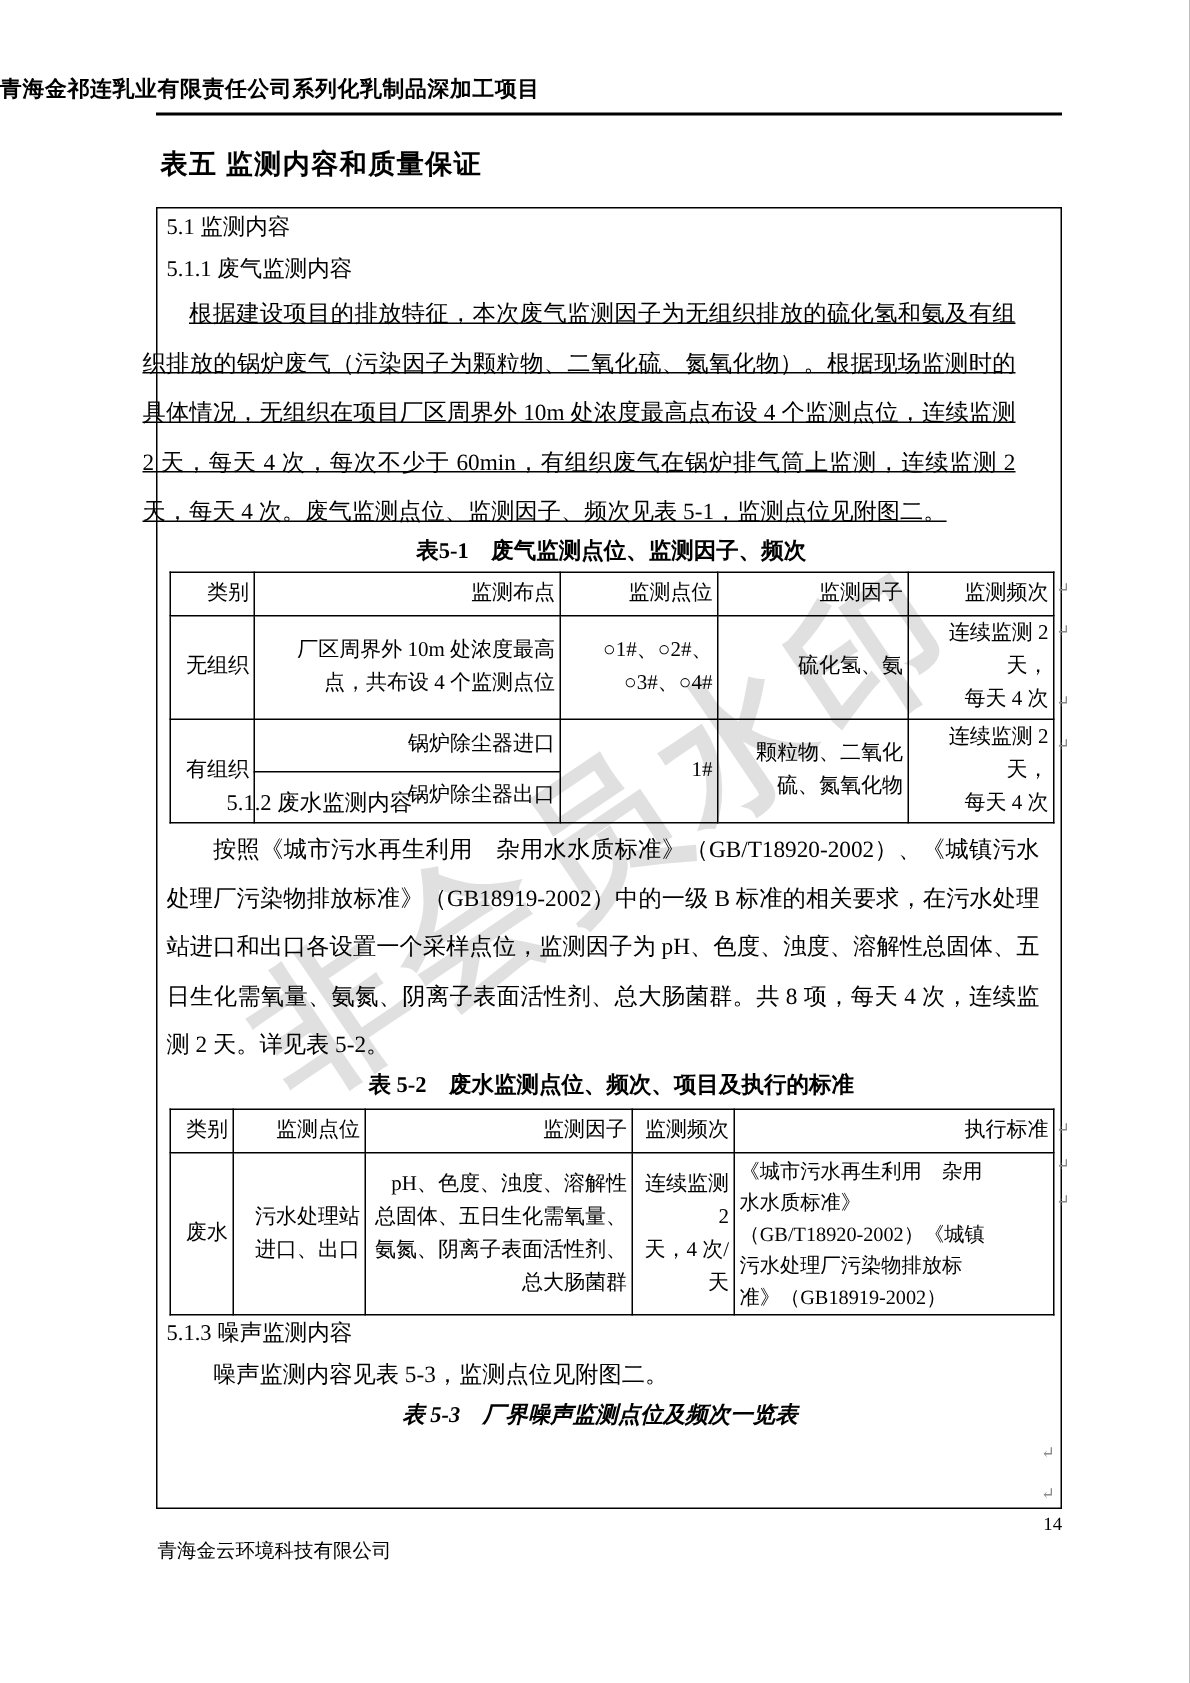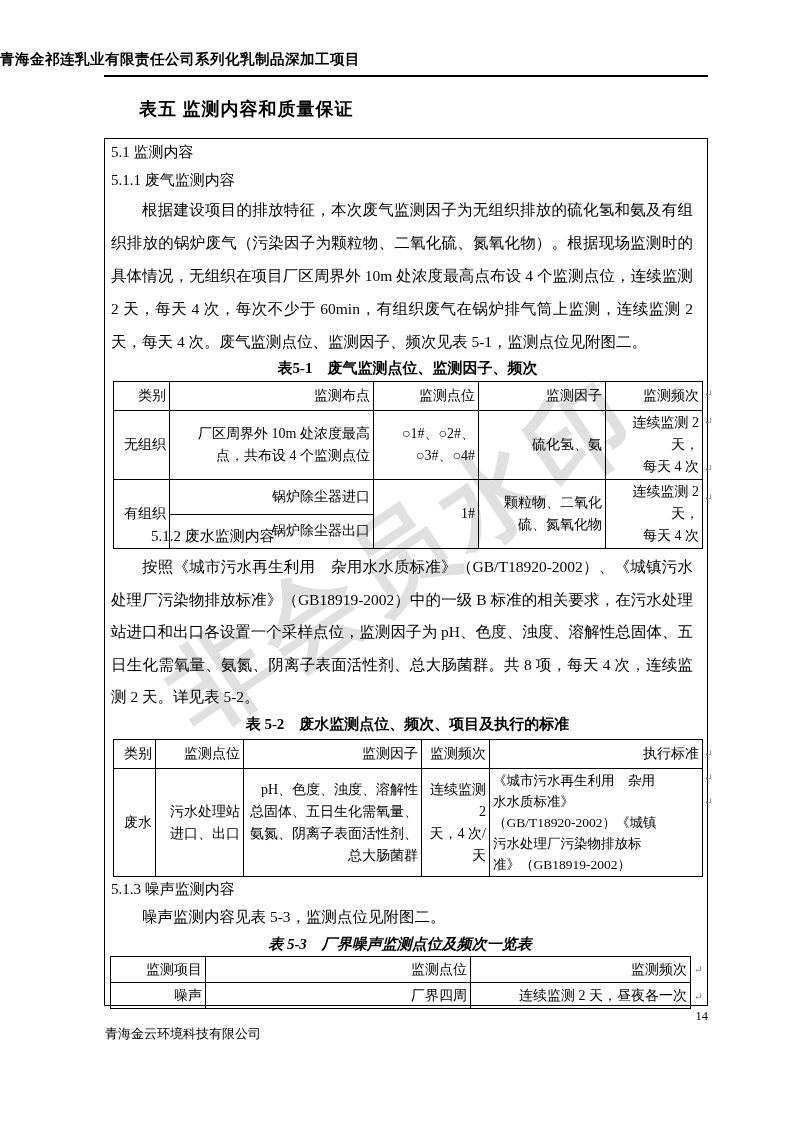--- a/index.html
+++ b/index.html
@@ -6,31 +6,31 @@
   .page{
     position:relative;width:793px;height:1122px;background:#ffffff;
     margin:0 auto;overflow:hidden;
     font-family:"Liberation Serif","DejaVu Serif",serif;color:#000;
   }
   .layer{position:absolute;z-index:2;}
   
   .running-header{top:50px;left:0;width:793px;
     font-size:14.5px;font-weight:bold;letter-spacing:.5px;}
   .header-rule{top:75px;left:104px;width:604px;height:2px;background:#000;}
-  .doc-title{top:97px;left:107px;font-size:18px;font-weight:bold;letter-spacing:1px;margin-left:32px;}
+  .doc-title{top:97px;left:107px;font-size:18px;font-weight:bold;letter-spacing:1px;}
   
   .content-box{top:138px;left:104px;width:604px;height:868px;
     border:1.5px solid #000;box-sizing:border-box;background:transparent;}
   .sec-heading{font-size:15px;line-height:20px;}
   .s51{top:142px;left:111px;}
   .s511{top:170px;left:111px;}
   .s512{top:526px;left:111px;margin-left:40px;}
   .s513{top:879px;left:111px;}
   .para{font-size:15.5px;text-align:justify;text-indent:31px;margin:0;}
-  .p1{top:193px;left:111px;width:582px;line-height:33px;}
+  .p1{top:193px;left:95px;width:582px;line-height:33px;text-decoration:underline;}
   .p2{top:551px;left:111px;width:582px;line-height:32.5px;}
   .p3{top:906px;left:111px;width:582px;line-height:22px;}
   .tcaption{font-size:15px;font-weight:bold;text-align:center;line-height:22px;}
   .cap1{top:357px;left:113px;width:589px;}
   .cap2{top:713px;left:113px;width:589px;}
   .cap3{top:933px;left:110px;width:580px;font-style:italic;}
   table{border-collapse:collapse;table-layout:fixed;background:transparent;}
   table,td,th{border:1px solid #000;}
   table{border-width:1.5px;}
   td{font-size:14px;text-align:right;vertical-align:middle;padding:1px 3px;
@@ -149,39 +149,20 @@
 污水处理厂污染物排放标
 准》（GB18919-2002）</td>
     </tr>
   </tbody>
     </table>
 
   <div class="layer sec-heading s513">5.1.3 噪声监测内容</div>
   <p class="layer para p3">噪声监测内容见表 5-3，监测点位见附图二。</p>
 
   <div class="layer tcaption cap3">表 5-3　厂界噪声监测点位及频次一览表</div>
-  <table class="layer t3">
-    <colgroup>
-        <col style="width:95px">
-        <col style="width:265px">
-        <col style="width:220px">
-      </colgroup>
-    <tbody>
-        <tr>
-      <td>监测项目</td>
-      <td>监测点位</td>
-      <td>监测频次</td>
-    </tr>
-    <tr>
-      <td>噪声</td>
-      <td>厂界四周</td>
-      <td>连续监测 2 天，昼夜各一次</td>
-    </tr>
-  </tbody>
-    </table>
 
   <span class="pmark" style="left:704px;top:388px;">↵</span>
   <span class="pmark" style="left:704px;top:416px;">↵</span>
   <span class="pmark" style="left:704px;top:463px;">↵</span>
   <span class="pmark" style="left:704px;top:492px;">↵</span>
   <span class="pmark" style="left:704px;top:748px;">↵</span>
   <span class="pmark" style="left:704px;top:772px;">↵</span>
   <span class="pmark" style="left:704px;top:796px;">↵</span>
   <span class="pmark" style="left:694px;top:964px;">↵</span>
   <span class="pmark" style="left:694px;top:991px;">↵</span>

